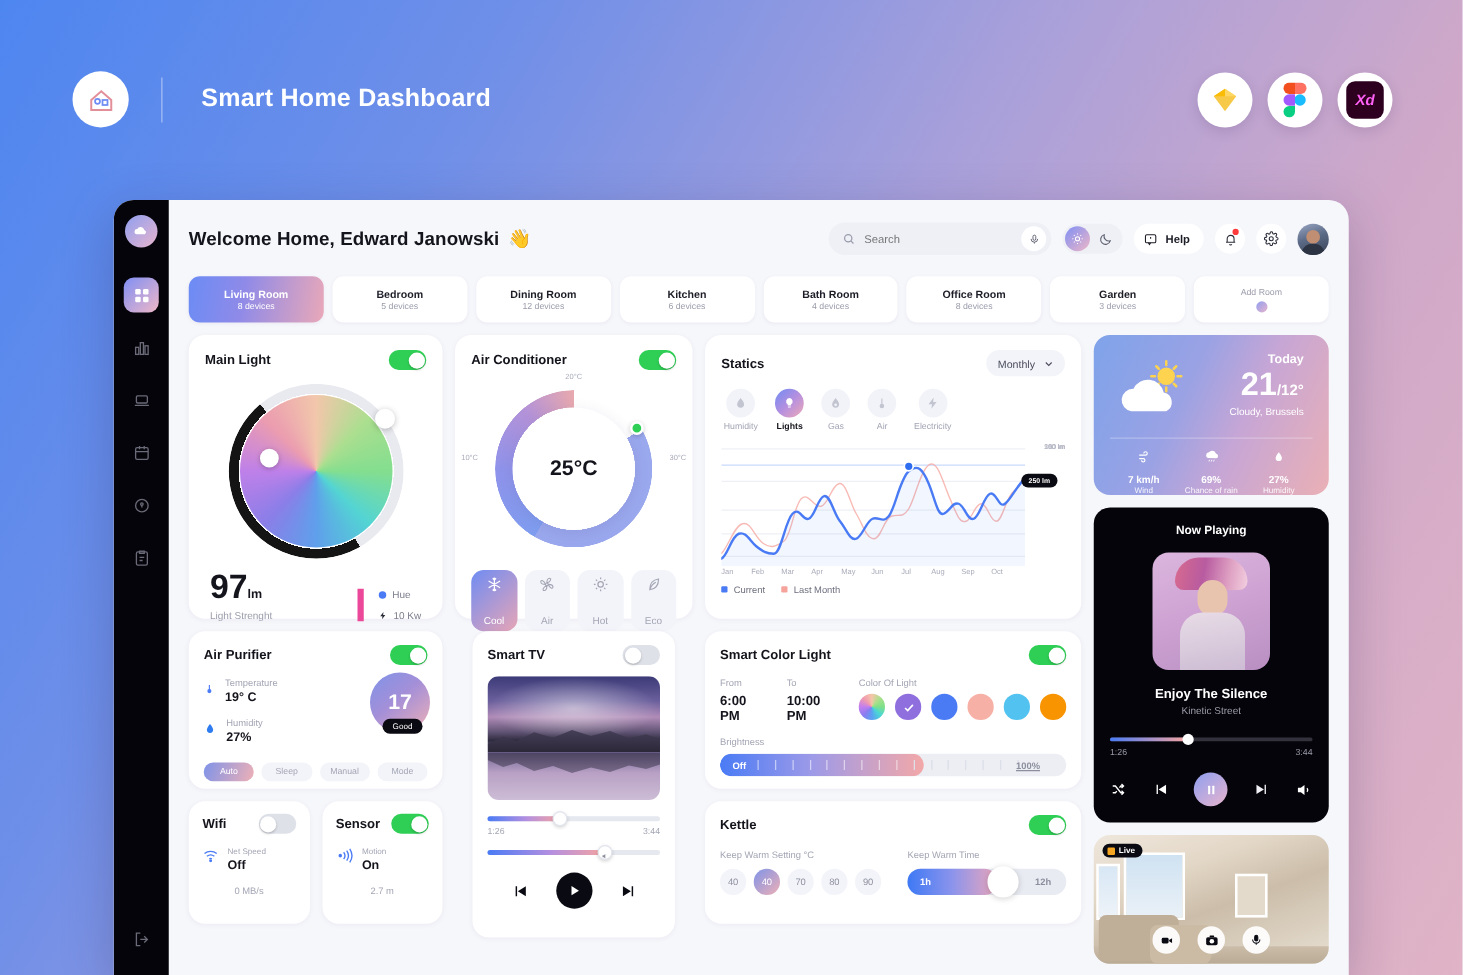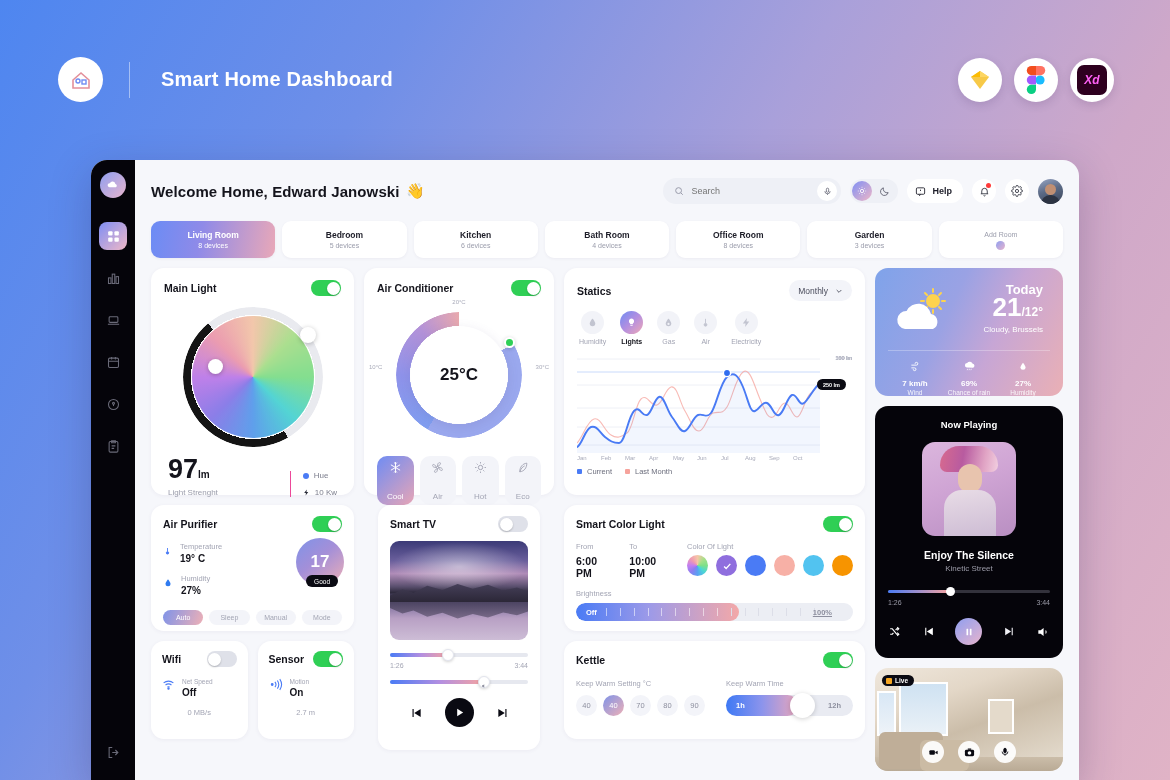--- a/index.html
+++ b/index.html
@@ -150,21 +150,21 @@
   }
   .wheel-knob { position:absolute; left:25px; top:52px; width:15px; height:15px;
     border-radius:50%; background:#fff; box-shadow:0 1px 4px rgba(0,0,0,.25); }
   .arc-knob { position:absolute; right:7px; top:20px; width:16px; height:16px;
     border-radius:50%; background:#fff; box-shadow:0 1px 5px rgba(0,0,0,.25); }
 
   .ml-foot { display:flex; align-items:flex-end; margin-top:9px; padding: 0 4px; }
   .ml-num { font-size:27px; font-weight:bold; color:#14141c; line-height:1; }
   .ml-unit { font-size:10px; font-weight:bold; color:#14141c; }
   .ml-sub { font-size:8px; color:#9a9cab; margin-top:5px; }
-  .ml-right { margin-left:auto; padding-left:12px; border-left:1px solid #ec4899; }
+  .ml-right { margin-left:auto; padding-left:12px; border-left:5px solid #ec4899; }
   .ml-chip { font-size:8px; color:#7c7e8d; display:flex; align-items:center; gap:5px; }
   .bdot { width:6px; height:6px; border-radius:50%; background:#4a7bf5; }
 
   
   .dial-wrap { position:relative; width:126px; height:126px; margin: 16px auto 0; }
   .dial-ring { position:absolute; inset:0; border-radius:50%;
     background: conic-gradient(from 210deg, #7f9ef0 0deg, #8f93ea 60deg, #b392d8 110deg, #e8a9ae 150deg, rgba(255,255,255,0) 150deg 210deg, #9aa8ee 210deg);
     -webkit-mask: radial-gradient(circle, transparent 49px, #000 49px 63px, transparent 63px);
     mask: radial-gradient(circle, transparent 49px, #000 49px 63px, transparent 63px);
   }
@@ -295,21 +295,21 @@
   .k-fill { position:absolute; left:0; top:0; bottom:0; width:57%; border-radius:11px;
     background: linear-gradient(90deg,#3e79f5,#8c94ec 50%,#eaa6bb); }
   .k-1h { position:relative; font-size:7.5px; color:#fff; font-weight:bold; margin-left:10px; }
   .k-knob { position:absolute; left:50%; top:-2px; width:25px; height:25px; border-radius:50%;
     background:#fff; box-shadow:0 1px 5px rgba(0,0,0,.18); }
   .k-12h { position:absolute; right:12px; font-size:7.5px; color:#8d8f9e; font-weight:bold; }
 
   
   .weather { height:128px; border-radius:13px; padding:12px 13px; color:#fff; position:relative;
     background: linear-gradient(115deg,#7fa3ea 0%, #9aa2e4 38%, #c7a6d5 62%, #eab0b5 100%); }
-  .w-today { position:absolute; right:20px; top:14px; font-size:13px; font-weight:bold; }
+  .w-today { position:absolute; right:20px; top:14px; font-size:10px; font-weight:bold; }
   .w-temp { position:absolute; right:20px; top:26px; font-size:26px; font-weight:bold; line-height:1; }
   .w-temp small { font-size:12px; font-weight:bold; }
   .w-desc { position:absolute; right:20px; top:57px; font-size:8px; }
   .w-div { position:absolute; left:13px; right:13px; top:82px; height:1px; background:rgba(255,255,255,.28); }
   .w-stats { position:absolute; left:13px; right:13px; top:90px; display:flex; }
   .w-stat { flex:1; text-align:center; }
   .w-stat .v { font-size:8px; font-weight:bold; margin-top:3px; }
   .w-stat .l { font-size:6.5px; opacity:.9; margin-top:1px; }
 
   .player { flex:1; background:#05040a; border-radius:13px; padding:13px; color:#fff;
@@ -509,20 +509,24 @@
     <div class="rooms">
       <div class="room active">
         <div class="rn">Living Room</div>
         <div class="rd">8 devices</div>
       </div>
       <div class="room">
         <div class="rn">Bedroom</div>
         <div class="rd">5 devices</div>
       </div>
       <div class="room">
+        <div class="rn">Dining Room</div>
+        <div class="rd">12 devices</div>
+      </div>
+      <div class="room">
         <div class="rn">Kitchen</div>
         <div class="rd">6 devices</div>
       </div>
       <div class="room">
         <div class="rn">Bath Room</div>
         <div class="rd">4 devices</div>
       </div>
       <div class="room">
         <div class="rn">Office Room</div>
         <div class="rd">8 devices</div>

